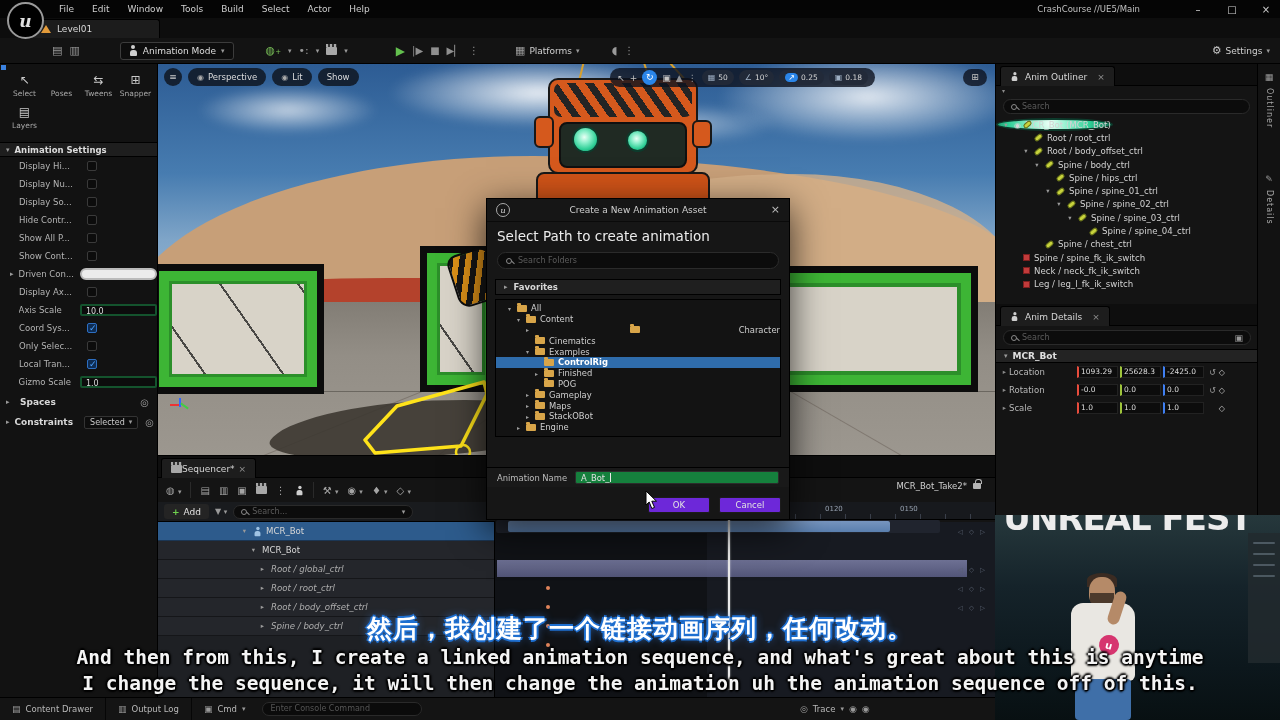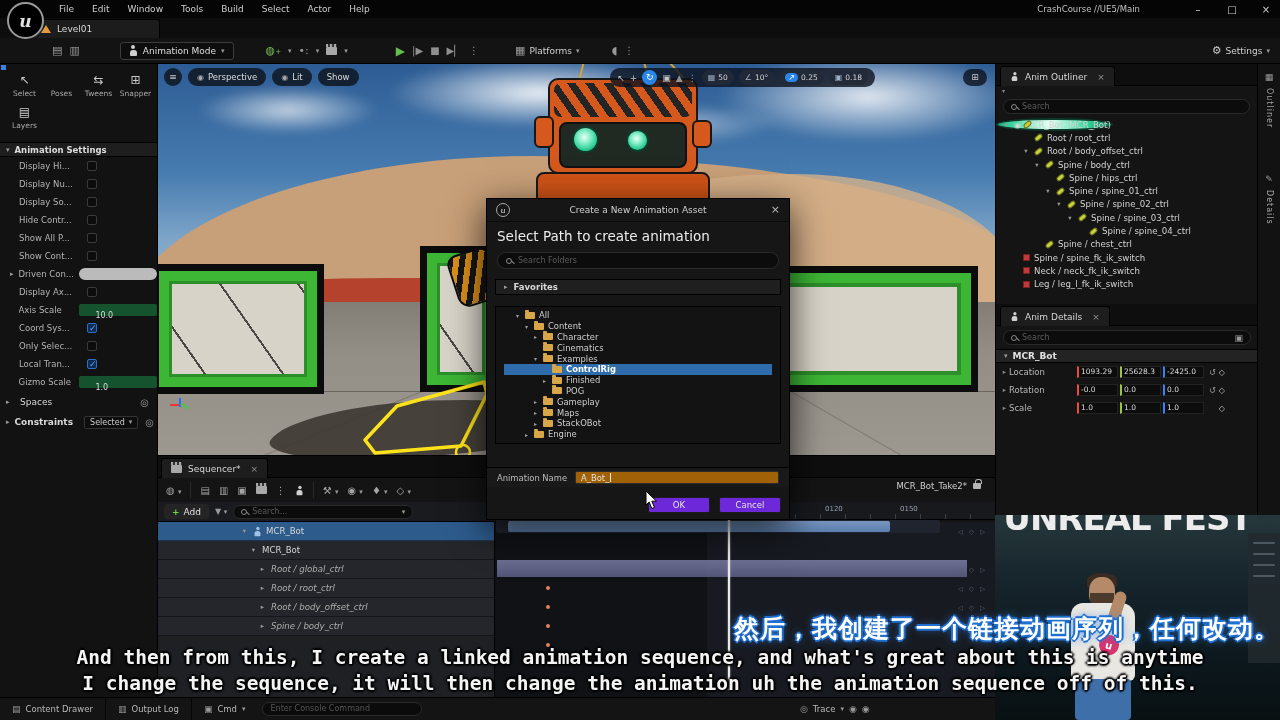--- a/index.html
+++ b/index.html
@@ -49,21 +49,21 @@
   .fig::before{content:"";position:absolute;left:2.5px;top:0;width:4px;height:4px;border-radius:50%;background:currentColor}
   .fig::after{content:"";position:absolute;left:1px;top:4.5px;width:7px;height:6px;border-radius:3px 3px 1px 1px;background:currentColor}
   .sec-hdr{display:flex;align-items:center;gap:5px;height:15px;background:#1e1e1e;border-top:1px solid #000;border-bottom:1px solid #000;padding-left:6px;color:#dcdcdc;font-weight:bold;font-size:8.5px;margin-top:4px}
   .set-row{display:flex;align-items:center;height:18px;padding-left:10px}
   .set-arrow{width:9px;font-size:7px;color:#999}
   .set-label{width:64px;font-size:8.5px;color:#b4b4b4;white-space:nowrap;overflow:hidden}
   .cbox{display:none;width:10px;height:10px;background:#0c0c0c;border:1px solid #3a3a3a;border-radius:2px;margin-left:4px;position:relative}
   .set-row.cb .cbox{display:inline-block}
   .set-row.cbc .cbox{display:inline-block;background:#0e2c52;border-color:#2d6fc2}
   .set-row.cbc .cbox::after{content:"✓";position:absolute;left:1px;top:-1px;color:#4da3ff;font-size:9px}
-  .inbox{display:none;margin-left:0;width:80px;height:12px;background:#0c0c0c;border:6px solid #14532d;border-radius:2px;color:#ddd;font-size:8px;padding:0 10px;line-height:11px}
+  .inbox{display:none;margin-left:0;width:80px;height:12px;background:#0c0c0c;border:2px solid #14532d;border-radius:2px;color:#ddd;font-size:8px;padding:0 4px;line-height:11px}
   .set-row.inp .inbox{display:block}
   .set-row.inpw .inbox{display:block;background:#ececec;border-color:#bbb;border-radius:6px}
   .lp-row{display:flex;align-items:center;height:18px;padding-left:6px;gap:5px;color:#d8d8d8;margin-top:2px}
   .lp-row .tgt{margin-left:auto;margin-right:8px;color:#9a9a9a;font-size:10px}
   .ddl{display:flex;align-items:center;gap:4px;background:#0d0d0d;border:1px solid #333;border-radius:2px;height:13px;padding:0 5px;color:#ccc;font-size:8px;margin-left:6px}
 
   
   .viewport{position:absolute;left:158px;top:64px;width:837px;height:391px;overflow:hidden;background:linear-gradient(180deg,#2d5c94 0%,#477cb0 28%,#7fa5c8 45%,#8fb3d2 58%)}
   .cloud{position:absolute;border-radius:50%;filter:blur(4px)}
   .dunes{position:absolute;left:-30px;top:92px;width:900px;height:180px;background:#c79f78;border-radius:45% 55% 8% 10%/90% 70% 0 0}
@@ -128,21 +128,21 @@
   .det-reset{color:#9a9a9a;font-size:8px;margin-left:3px}
   .det-key{color:#bcbcbc;font-size:8px;margin-left:3px}
   .det-row.scl .det-reset{visibility:hidden}
   .side-strip{position:absolute;left:1257px;top:64px;width:23px;height:451px;background:#121212;border-left:1px solid #000;display:flex;flex-direction:column;align-items:center;padding-top:8px;gap:6px}
   .vtext{writing-mode:vertical-rl;font-size:8px;color:#a8a8a8;letter-spacing:1px}
   .strip-ic{color:#9a9a9a;font-size:9px}
 
   
   .sequencer{position:absolute;left:158px;top:455px;width:837px;height:242px;background:#141414;border-top:1px solid #000}
   .seq-tabrow{position:absolute;left:0;top:0;width:837px;height:22px;background:#0e0e0e;border-bottom:1px solid #000}
-  .seq-tab{position:absolute;left:3px;top:2px;height:20px;background:#1d1d1d;border:1px solid #000;border-bottom:none;border-radius:3px 3px 0 0;display:flex;align-items:center;gap:6px;padding:0 9px;color:#d6d6d6}
+  .seq-tab{position:absolute;left:3px;top:2px;height:20px;background:#1d1d1d;border:1px solid #000;border-bottom:none;border-radius:3px 3px 0 0;display:flex;align-items:center;padding:0 9px;color:#d6d6d6}
   .clap{width:11px;height:8px;background:#a8a8a8;border-radius:1px;position:relative;display:inline-block}
   .clap::before{content:"";position:absolute;top:-3px;left:0;width:11px;height:3px;background:repeating-linear-gradient(90deg,#a8a8a8 0 2px,#333 2px 4px)}
   .seq-toolbar{position:absolute;left:0;top:22px;width:500px;height:24px;display:flex;align-items:center;gap:9px;padding-left:8px;color:#a5a5a5}
   .sqi{font-size:10px;color:#a5a5a5}
   .seq-take{position:absolute;right:14px;top:25px;display:flex;align-items:center;gap:6px;color:#d0d0d0;font-size:8.5px}
   .lockic{width:8px;height:6px;background:#b5b5b5;border-radius:1px;position:relative;display:inline-block}
   .lockic::before{content:"";position:absolute;top:-4px;left:1.5px;width:5px;height:4px;border:1.2px solid #b5b5b5;border-bottom:none;border-radius:3px 3px 0 0}
   .seq-addrow{position:absolute;left:0;top:46px;width:337px;height:20px;background:#191b1e;display:flex;align-items:center;gap:6px;padding-left:6px;border-bottom:1px solid #000}
   .addbtn{display:flex;align-items:center;gap:4px;background:#242424;border-radius:3px;height:15px;padding:0 8px;color:#e2e2e2}
   .addbtn .plus{color:#6fd24e;font-weight:bold}
@@ -175,40 +175,40 @@
   .trace{position:absolute;left:800px;display:flex;align-items:center;gap:5px;font-size:8.5px}
 
   
   .dialog{position:absolute;left:486px;top:198px;width:304px;height:322px;background:#161616;border:1px solid #000;box-shadow:0 10px 34px rgba(0,0,0,.75);z-index:50;display:flex;flex-direction:column}
   .dlg-title{height:23px;position:relative;display:flex;align-items:center;justify-content:center;color:#cfcfcf;font-size:9px;border-bottom:1px solid #0a0a0a}
   .dlg-logo{position:absolute;left:9px;top:4px;width:14px;height:14px;border-radius:50%;border:1.3px solid #aaa;color:#ddd;font-size:8px;display:flex;align-items:center;justify-content:center;font-family:"DejaVu Serif","Liberation Serif",serif;font-style:italic}
   .dlg-x{position:absolute;right:9px;top:4px;color:#bbb;font-size:11px}
   .dlg-heading{padding:6px 10px 4px;font-size:13.5px;color:#ececec}
   .dlg-search{display:flex;align-items:center;gap:6px;background:#0c0c0c;border:1px solid #2b2b2b;border-radius:10px;height:17px;margin:4px 10px;padding:0 8px}
   .dlg-fav{display:flex;align-items:center;gap:6px;height:16px;background:#1f1f1f;border:1px solid #000;margin:6px 8px 0;padding-left:8px;color:#d8d8d8;font-weight:bold;font-size:8.5px}
-  .dlg-tree{background:#131313;border:1px solid #000;margin:11px 8px 0;padding:3px 8px;flex:0 0 auto}
+  .dlg-tree{background:#131313;border:1px solid #000;margin:4px 8px 0;padding:3px 0;flex:0 0 auto}
   .d-row{display:flex;align-items:center;height:10.8px;gap:4px}
   .d-row.sel{background:#2f6cab}
   .d-row.sel .d-label{color:#fff;font-weight:bold}
   .d-arrow{width:7px;font-size:6px;color:#9a9a9a;text-align:center;flex:0 0 auto}
   .fold{width:10px;height:7px;background:#d8a549;border-radius:1px;position:relative;display:inline-block;flex:0 0 auto}
   .fold::before{content:"";position:absolute;top:-2px;left:0;width:4px;height:2px;background:#d8a549;border-radius:1px 1px 0 0}
   .d-label{font-size:8.4px;color:#cfcfcf;white-space:nowrap}
   .dlg-name{position:absolute;left:0;bottom:32px;width:100%;height:20px;border-top:1px solid #000;display:flex;align-items:center;padding:0 10px;gap:8px;background:#191919}
   .dlg-name-label{font-size:8.4px;color:#bdbdbd;white-space:nowrap}
-  .dlg-name-field{flex:1;height:13px;background:#a16207;border:1px solid #2c2c2c;border-radius:2px;display:flex;align-items:center;padding-left:5px;color:#e0e0e0;font-size:8.4px}
+  .dlg-name-field{flex:1;height:13px;background:#15803d;border:1px solid #2c2c2c;border-radius:2px;display:flex;align-items:center;padding-left:5px;color:#e0e0e0;font-size:8.4px}
   .tcaret{width:1px;height:9px;background:#e8e8e8;margin-left:1px}
   .dlg-btns{position:absolute;left:0;bottom:6px;width:100%;display:flex;justify-content:flex-end;gap:9px;padding-right:8px}
   .dbtn{width:62px;height:16px;background:#6d28d9;border:1px solid #1c1c1c;border-radius:2px;color:#e2e2e2;font-size:8.5px;display:flex;align-items:center;justify-content:center}
 
   
   .cursor{position:absolute;left:645px;top:491px;z-index:90}
 
   
-  .sub-zh{position:absolute;left:0;top:612px;width:1280px;text-align:right;z-index:80;font-size:25px;font-weight:bold;color:#fff;letter-spacing:1px;text-shadow:-2px 0 #1e6fd0,2px 0 #1e6fd0,0 -2px #1e6fd0,0 2px #1e6fd0,0 0 8px #3b82e0}
+  .sub-zh{position:absolute;left:0;top:612px;width:1280px;text-align:center;z-index:80;font-size:25px;font-weight:bold;color:#fff;letter-spacing:1px;text-shadow:-2px 0 #1e6fd0,2px 0 #1e6fd0,0 -2px #1e6fd0,0 2px #1e6fd0,0 0 8px #3b82e0}
   .sub-en{position:absolute;left:0;width:1280px;text-align:center;z-index:80;font-family:"DejaVu Sans Mono","Liberation Mono",monospace;font-weight:bold;font-size:19.5px;color:#f4f4f4;text-shadow:-2px 0 2px #000,2px 0 2px #000,0 -2px 2px #000,0 2px 2px #000,1px 1px 0 #000}
   .sub-en1{top:646px}.sub-en2{top:672px}
 
   
   .voverlay{position:absolute;left:995px;top:515px;width:285px;height:205px;z-index:65;overflow:hidden;background:linear-gradient(180deg,#26383c 0%,#15232a 35%,#0c171c 75%,#081012 100%)}
   .ev-title{position:absolute;left:0;top:-17px;width:265px;text-align:center;font-size:34px;font-weight:800;letter-spacing:-1px;color:#ececec}
   .ev-sub{position:absolute;left:0;top:30px;width:285px;text-align:center;font-size:19px;font-weight:bold;color:#f2f2f2}
   .presenter{position:absolute;left:58px;top:62px;width:110px;height:143px}
   .p-head{position:absolute;left:36px;top:0;width:26px;height:30px;background:#b58a68;border-radius:45% 45% 40% 40%}
   .p-hair{position:absolute;left:34px;top:-4px;width:30px;height:14px;background:#3a2b22;border-radius:50% 50% 0 0}
@@ -412,21 +412,21 @@
 
         <div class="set-row inp">
           <span class="set-arrow"></span>
           <span class="set-label">Gizmo Scale</span>
 
           <span class="inbox">1.0</span>
         </div>
       </div>
     <div class="lp-row">
       <span class="set-arrow">▸</span>
-      <span style="font-weight:normal">Spaces</span>
+      <span style="font-weight:bold">Spaces</span>
       <span class="tgt">◎</span>
     </div>
     <div class="lp-row">
       <span class="set-arrow">▸</span>
       <span style="font-weight:bold">Constraints</span>
       <span class="ddl">
         <span>Selected</span>
         <span class="caret">▾</span>
       </span>
       <span class="tgt" style="margin-left:2px">◎</span>
@@ -829,21 +829,21 @@
           <span class="fold"></span>
           <span class="d-label">All</span>
         </div>
 
         <div class="d-row" style="padding-left: 19px;">
           <span class="d-arrow">▾</span>
           <span class="fold"></span>
           <span class="d-label">Content</span>
         </div>
 
-        <div class="d-row" style="padding-left: 28px;">
+        <div class="d-row" style="padding-left: 28px; justify-content: space-between;">
           <span class="d-arrow">▸</span>
           <span class="fold"></span>
           <span class="d-label">Character</span>
         </div>
 
         <div class="d-row" style="padding-left: 28px;">
           <span class="d-arrow"></span>
           <span class="fold"></span>
           <span class="d-label">Cinematics</span>
         </div>

